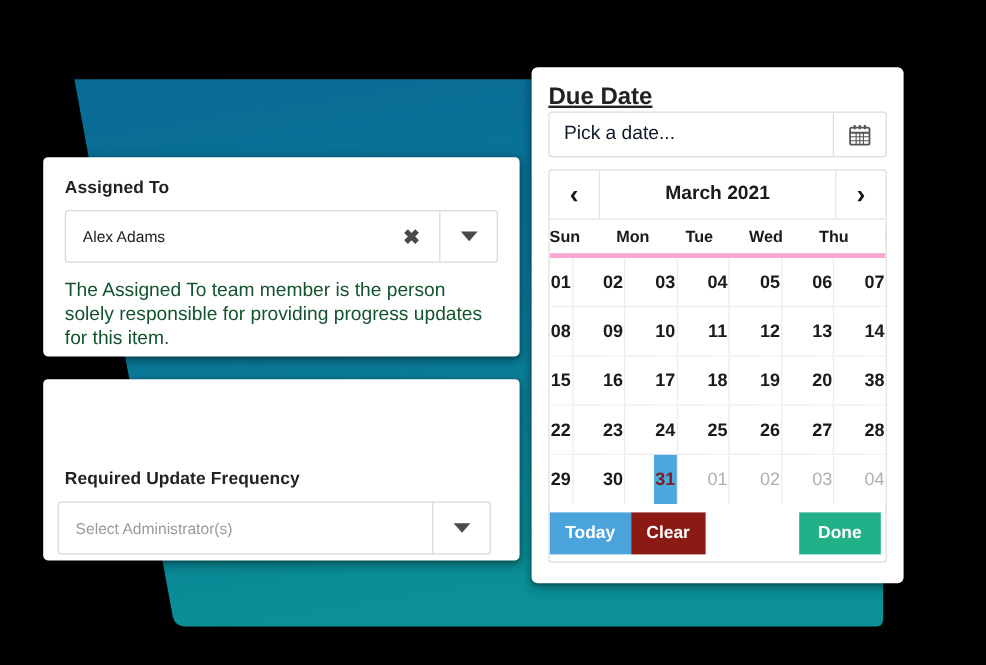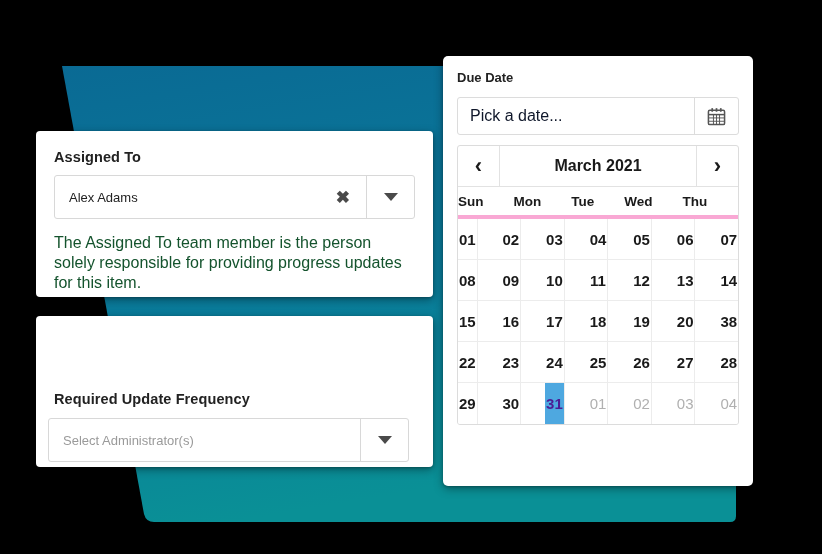--- a/index.html
+++ b/index.html
@@ -140,24 +140,25 @@
   #card-datepicker {
     left: 443px;
     top: 56px;
     width: 310px;
     height: 430px;
     padding: 14px 14px 12px 14px;
     border-radius: 5px;
   }
 
   .dd-label {
-    font-size: 13px;
+    font-size: 20px;
     font-weight: bold;
     color: #222222;
-    margin-bottom: 12px;
+    margin-bottom: 0;
+    text-decoration: underline;
   }
 
   .date-input-shell {
     display: flex;
     align-items: stretch;
     height: 38px;
     border: 1px solid #dcdcdc;
     border-radius: 3px;
     margin-bottom: 10px;
   }
@@ -256,21 +257,21 @@
     font-size: 15px;
     font-weight: bold;
     color: #1a1a1a;
     border-right: 1px solid #ececec;
     cursor: pointer;
     background: #ffffff;
   }
 
   .cal-day:last-child { border-right: none; }
   .cal-day.muted { color: #b0b0b0; font-weight: normal; }
-  .cal-day.selected { background: #4ea8e0; color: #4c1d95; }
+  .cal-day.selected { background: #4ea8e0; color: #7f1d1d; }
 
   .cal-footer {
     display: flex;
     align-items: center;
     height: 48px;
     padding: 0 4px 0 0;
   }
 
   .btn {
     border: none;
@@ -420,17 +421,22 @@
             <div class="cal-day">29</div>
             <div class="cal-day">30</div>
             <div class="cal-day selected">31</div>
             <div class="cal-day muted">01</div>
             <div class="cal-day muted">02</div>
             <div class="cal-day muted">03</div>
             <div class="cal-day muted">04</div>
           </div>
         </div>
 
+      <div class="cal-footer">
+        <button class="btn btn-today">Today</button>
+        <button class="btn btn-clear">Clear</button>
+        <button class="btn btn-done">Done</button>
+      </div>
 
     </div>
   </div>
 
 </div>
 
 </body></html>

